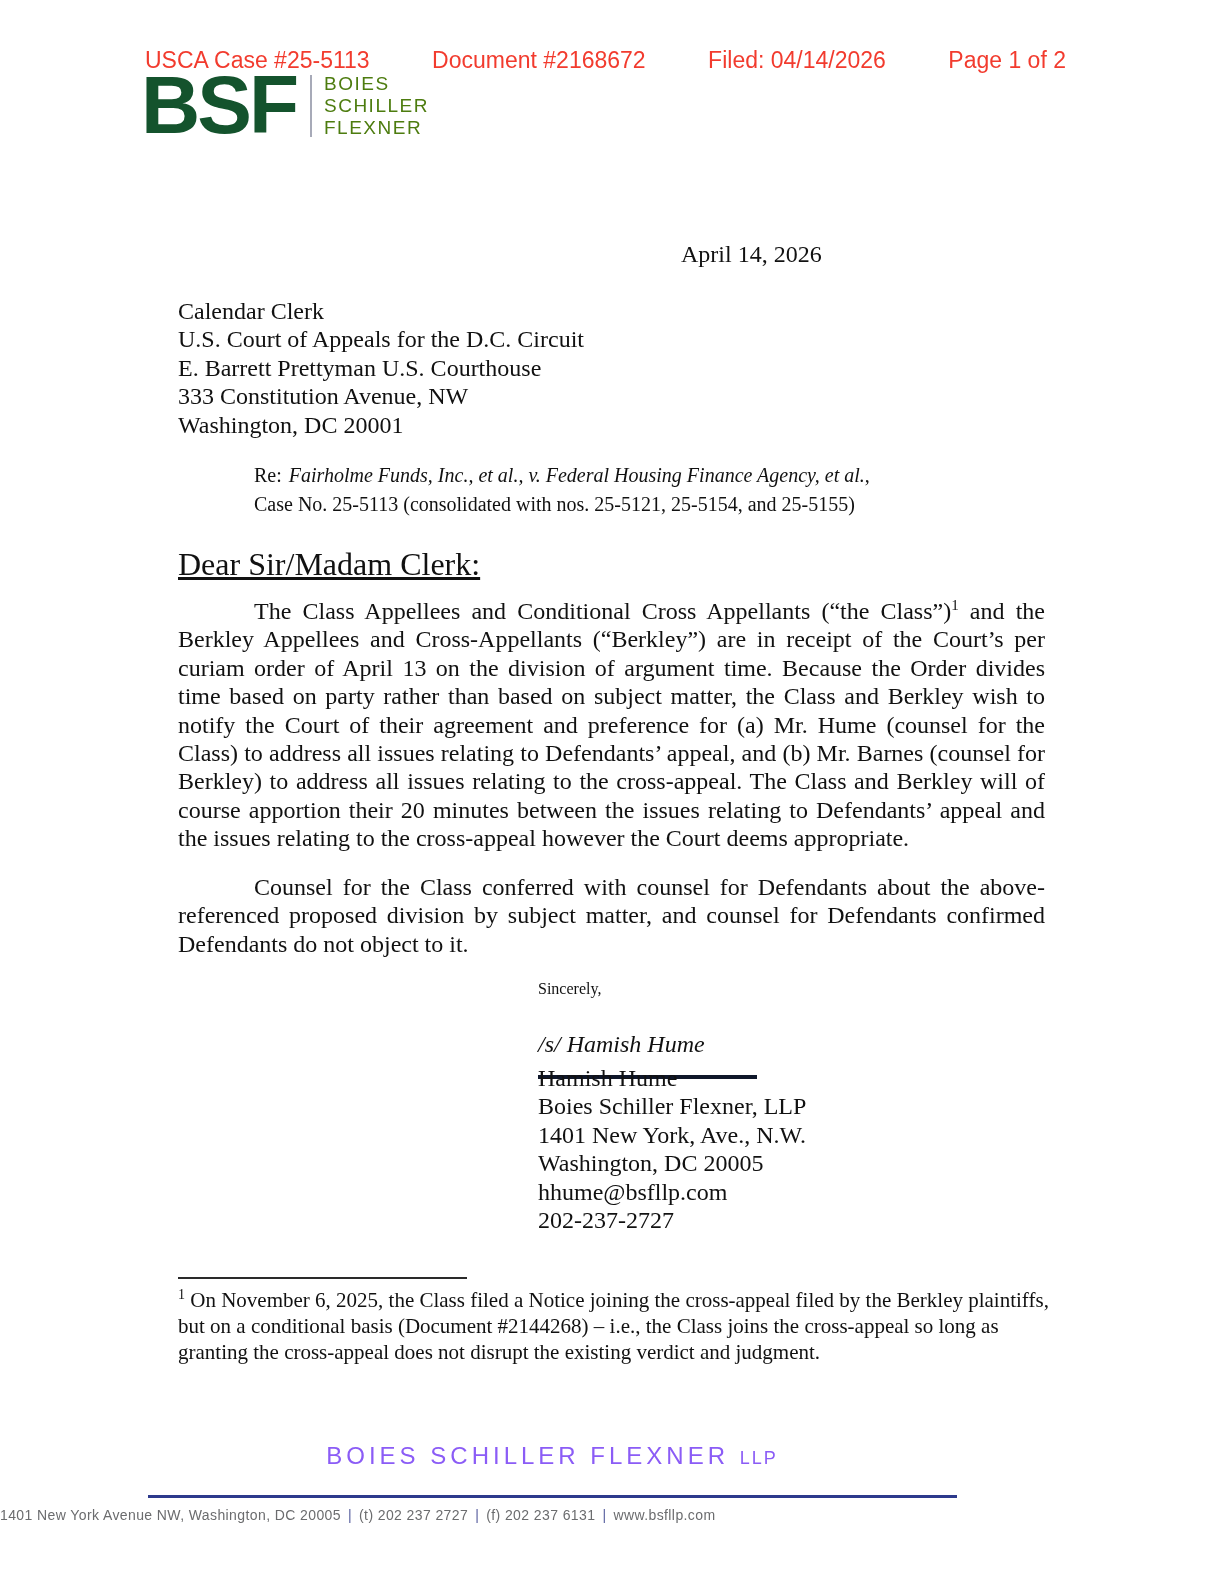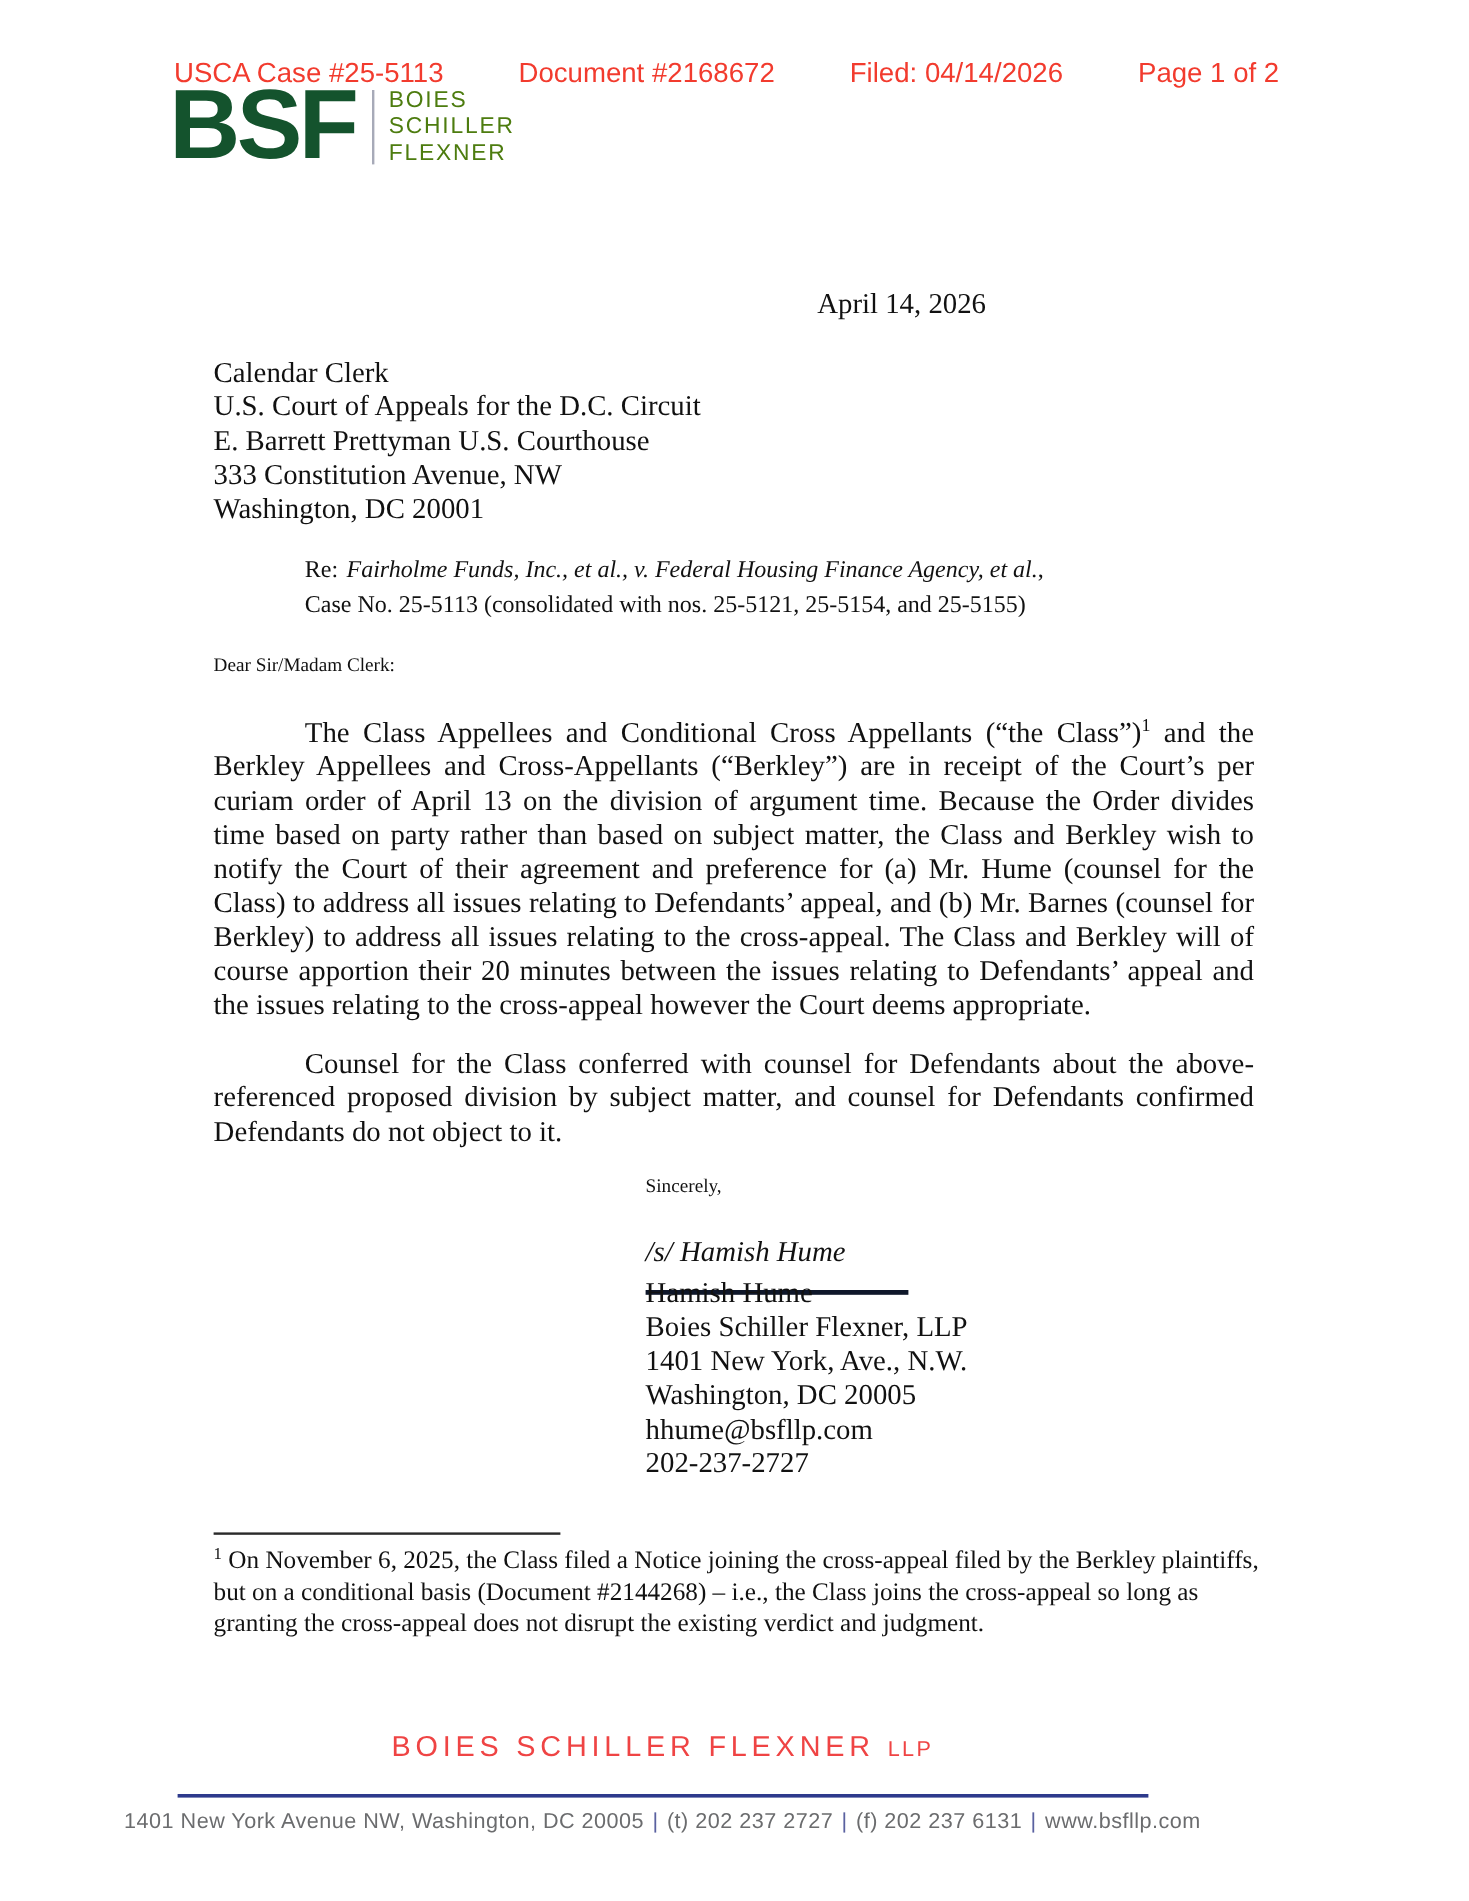--- a/index.html
+++ b/index.html
@@ -33,21 +33,21 @@
     font-size:19px;line-height:22px;letter-spacing:1.5px;
     color:#4d7c0f;padding-top:3px;
   }
 
   
   .date{position:absolute;top:241px;left:681px;font-size:24px;}
   .recipient{position:absolute;top:297px;left:178px;font-size:24px;line-height:28.4px;}
   .re{position:absolute;top:461px;left:254px;width:760px;font-size:20px;line-height:28.6px;}
   .re-prefix{padding-right:7px;}
   .re-italic{font-style:italic;}
-  .salutation{position:absolute;top:546px;left:178px;font-size:16px;}
+  .salutation{position:absolute;top:546px;left:178px;font-size:32px;text-decoration:underline;}
   .para{
     position:absolute;left:178px;width:867px;
     font-size:24px;line-height:28.4px;
     text-align:justify;text-indent:76px;margin:0;
   }
   .para-1{top:597px;}
   .para-2{top:873px;}
   sup.fn-ref{font-size:15px;line-height:0;vertical-align:super;}
 
   .closing{position:absolute;top:980px;left:538px;font-size:16px;}
@@ -65,29 +65,29 @@
   .footnote{
     position:absolute;top:1288px;left:178px;width:880px;
     font-size:21px;line-height:25.8px;margin:0;text-align:left;
   }
   .footnote sup{font-size:14px;line-height:0;vertical-align:super;}
 
   
   .footer-name{
     position:absolute;top:1442px;left:0;right:0;text-align:center;
     font-family:"Liberation Sans", sans-serif;
-    font-weight:300;color:#ef4444;
+    font-weight:300;color:#8b5cf6;
     font-size:24px;letter-spacing:4px;
   }
   .footer-name .llp{font-size:18px;letter-spacing:2px;}
   .footer-rule{position:absolute;top:1495px;left:148px;right:147px;height:3px;background:#2d3a8c;}
   .footer-contact{
-    position:absolute;top:1507px;left:0;right:0;text-align:center;
+    position:absolute;top:1507px;left:0;right:0;text-align:left;
     font-family:"Liberation Sans", sans-serif;
-    font-size:18px;color:#6b6c6e;letter-spacing:0.4px;white-space:nowrap;
+    font-size:14px;color:#6b6c6e;letter-spacing:0.4px;white-space:nowrap;
   }
   .footer-contact .pipe{color:#5a61a0;margin:0 7px;}
 </style>
 </head>
 <body>
 
 <div class="page">
 
   <div class="stamp">
     <span>USCA Case #25-5113</span>

